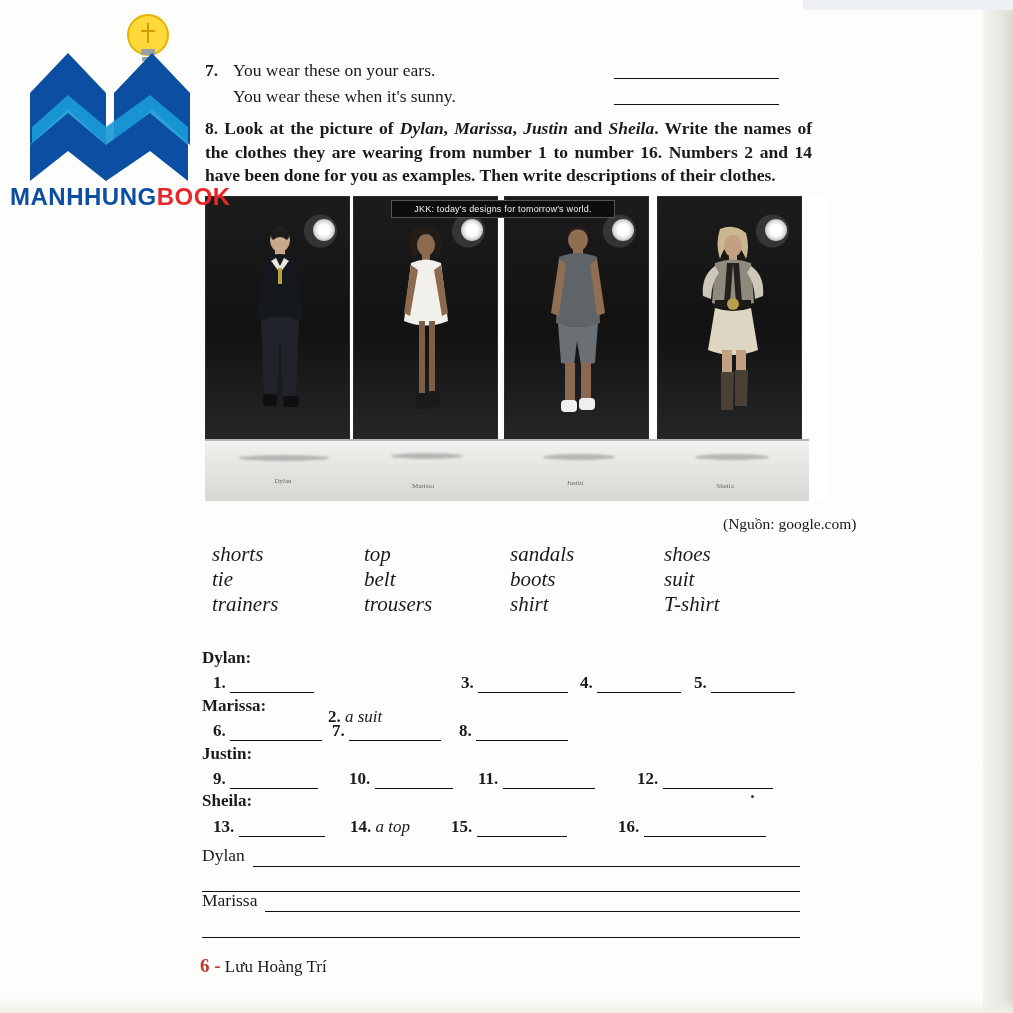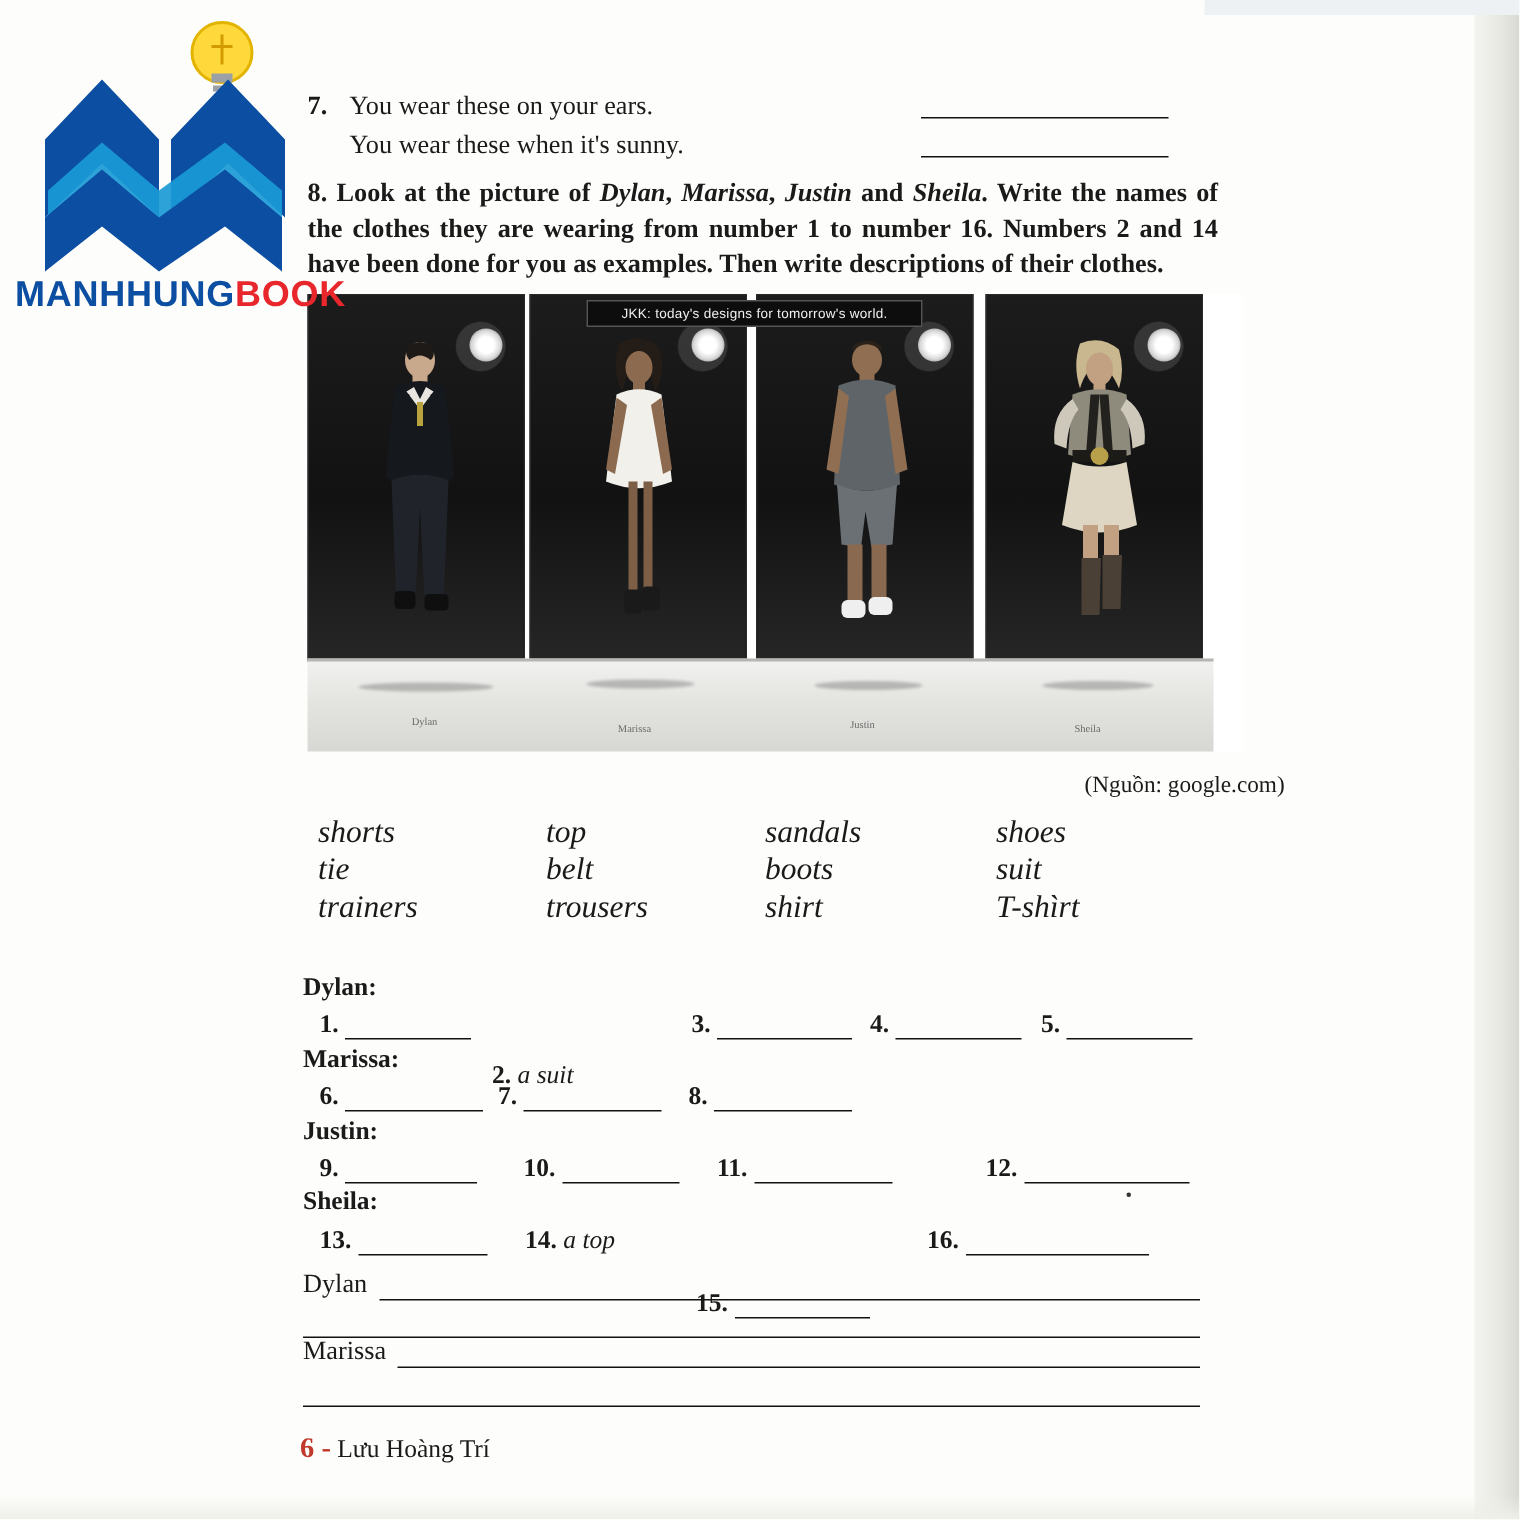--- a/index.html
+++ b/index.html
@@ -451,37 +451,37 @@
     <span class="blank" style="width:88px;"></span>
   </div>
   <div class="ans" style="left:349px; top:769px;">
     <b>10.</b>
     <span class="blank" style="width:78px;"></span>
   </div>
   <div class="ans" style="left:478px; top:769px;">
     <b>11.</b>
     <span class="blank" style="width:92px;"></span>
   </div>
-  <div class="ans" style="left:637px; top:769px;margin-left:20px;">
+  <div class="ans" style="left:637px; top:769px;">
     <b>12.</b>
     <span class="blank" style="width:110px;"></span>
   </div>
 
   <div class="person-label" style="left:202px; top:791px;">Sheila:</div>
   <div class="dot-mark" style="left:751px; top:795px;"></div>
 
   <div class="ans" style="left:213px; top:817px;">
     <b>13.</b>
     <span class="blank" style="width:86px;"></span>
   </div>
   <div class="ans" style="left:350px; top:817px;">
     <b>14.</b>
     <span class="filled">a top</span>
   </div>
-  <div class="ans" style="left:464px; top:817px;margin-top:42px;">
+  <div class="ans" style="left:451px; top:817px;">
     <b>15.</b>
     <span class="blank" style="width:90px;"></span>
   </div>
   <div class="ans" style="left:618px; top:817px;">
     <b>16.</b>
     <span class="blank" style="width:122px;"></span>
   </div>
 
   <div class="desc-label" style="left:202px; top:845px;">Dylan</div>
   <div class="desc-line" style="left:253px; top:866px; width:547px;"></div>

